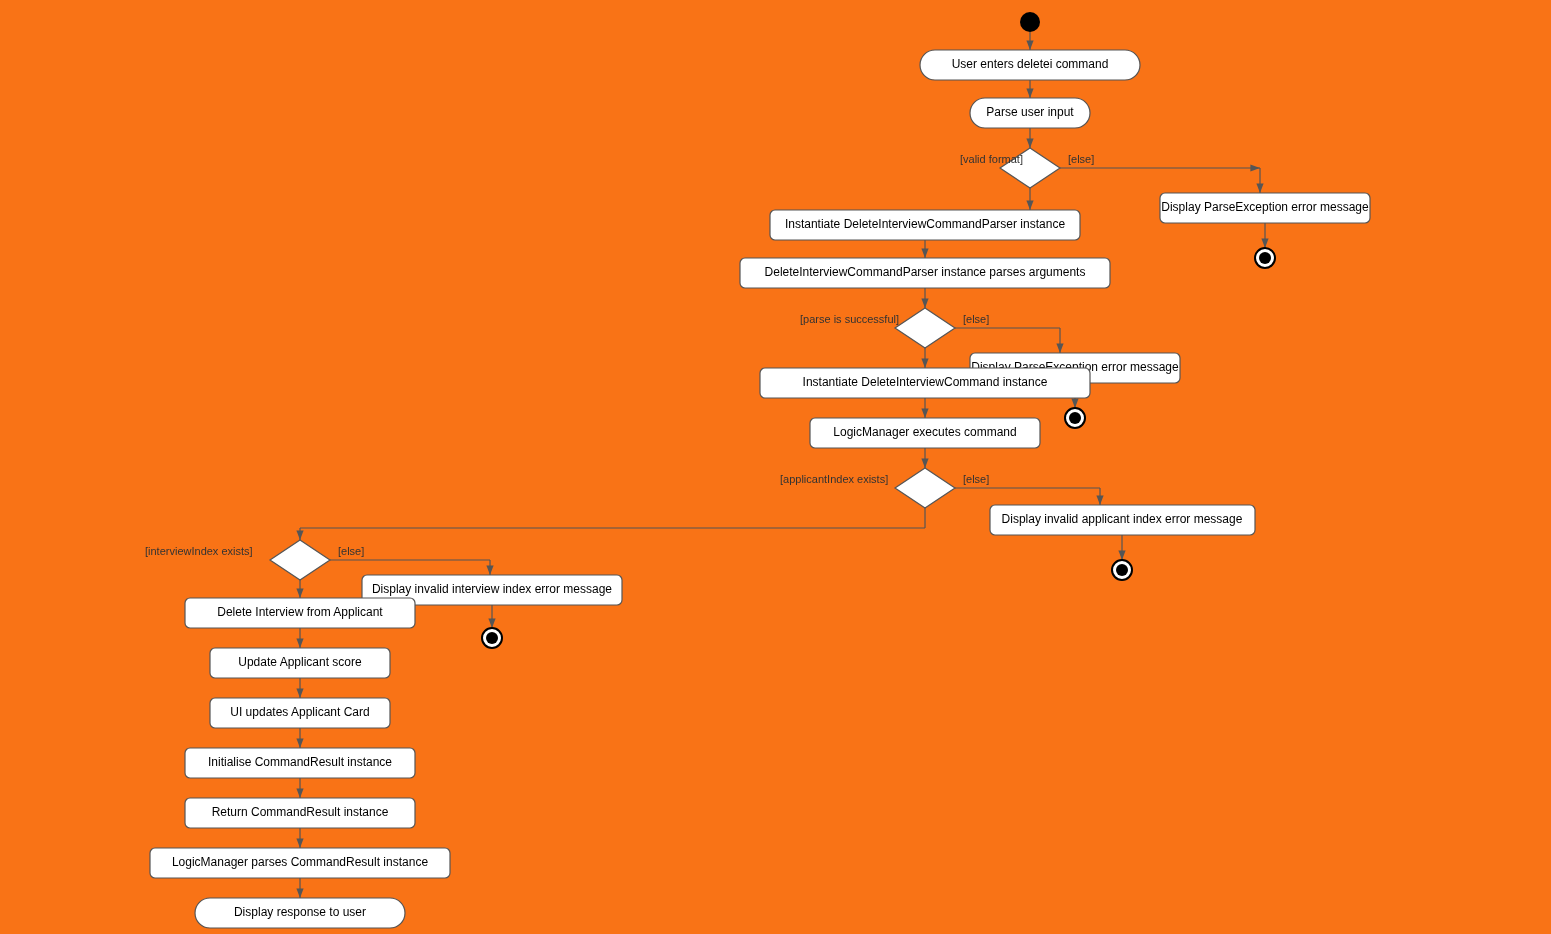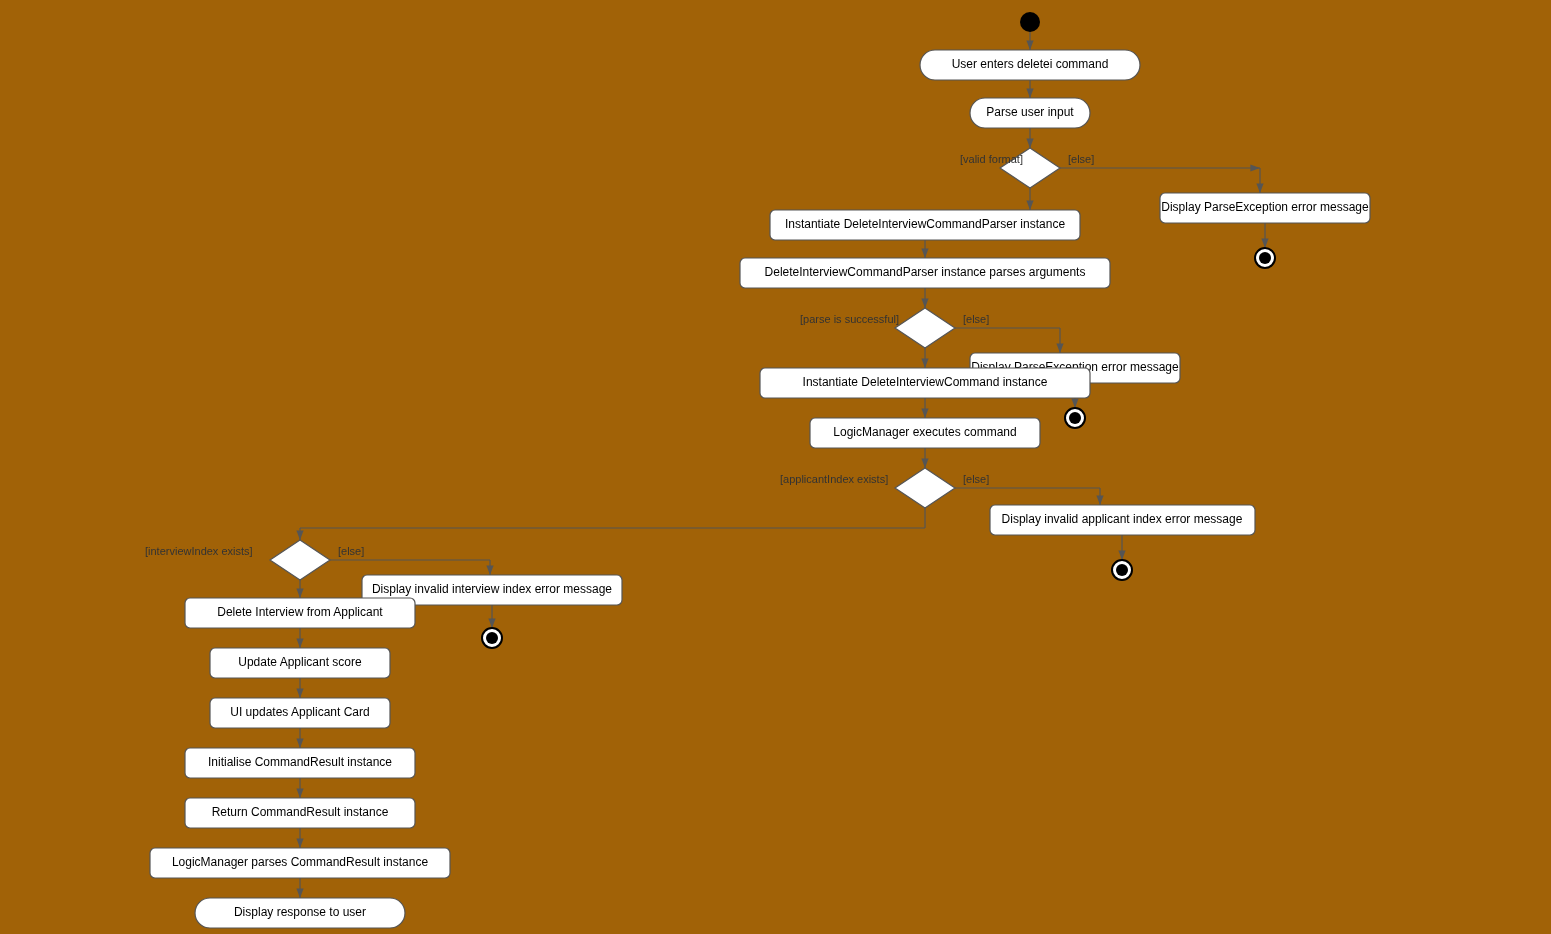--- a/index.html
+++ b/index.html
@@ -6,21 +6,21 @@
     body {
       background: #ffffff;
       font-family: Arial, sans-serif;
       font-size: 12px;
       overflow: auto;
     }
     #diagram-container {
       position: relative;
       width: 1551px;
       height: 934px;
-      background: #a16207;
+      background: #f97316;
     }
     svg {
       position: absolute;
       top: 0; left: 0;
       width: 1551px;
       height: 934px;
     }
     .node-box {
       fill: #ffffff;
       stroke: #555555;

